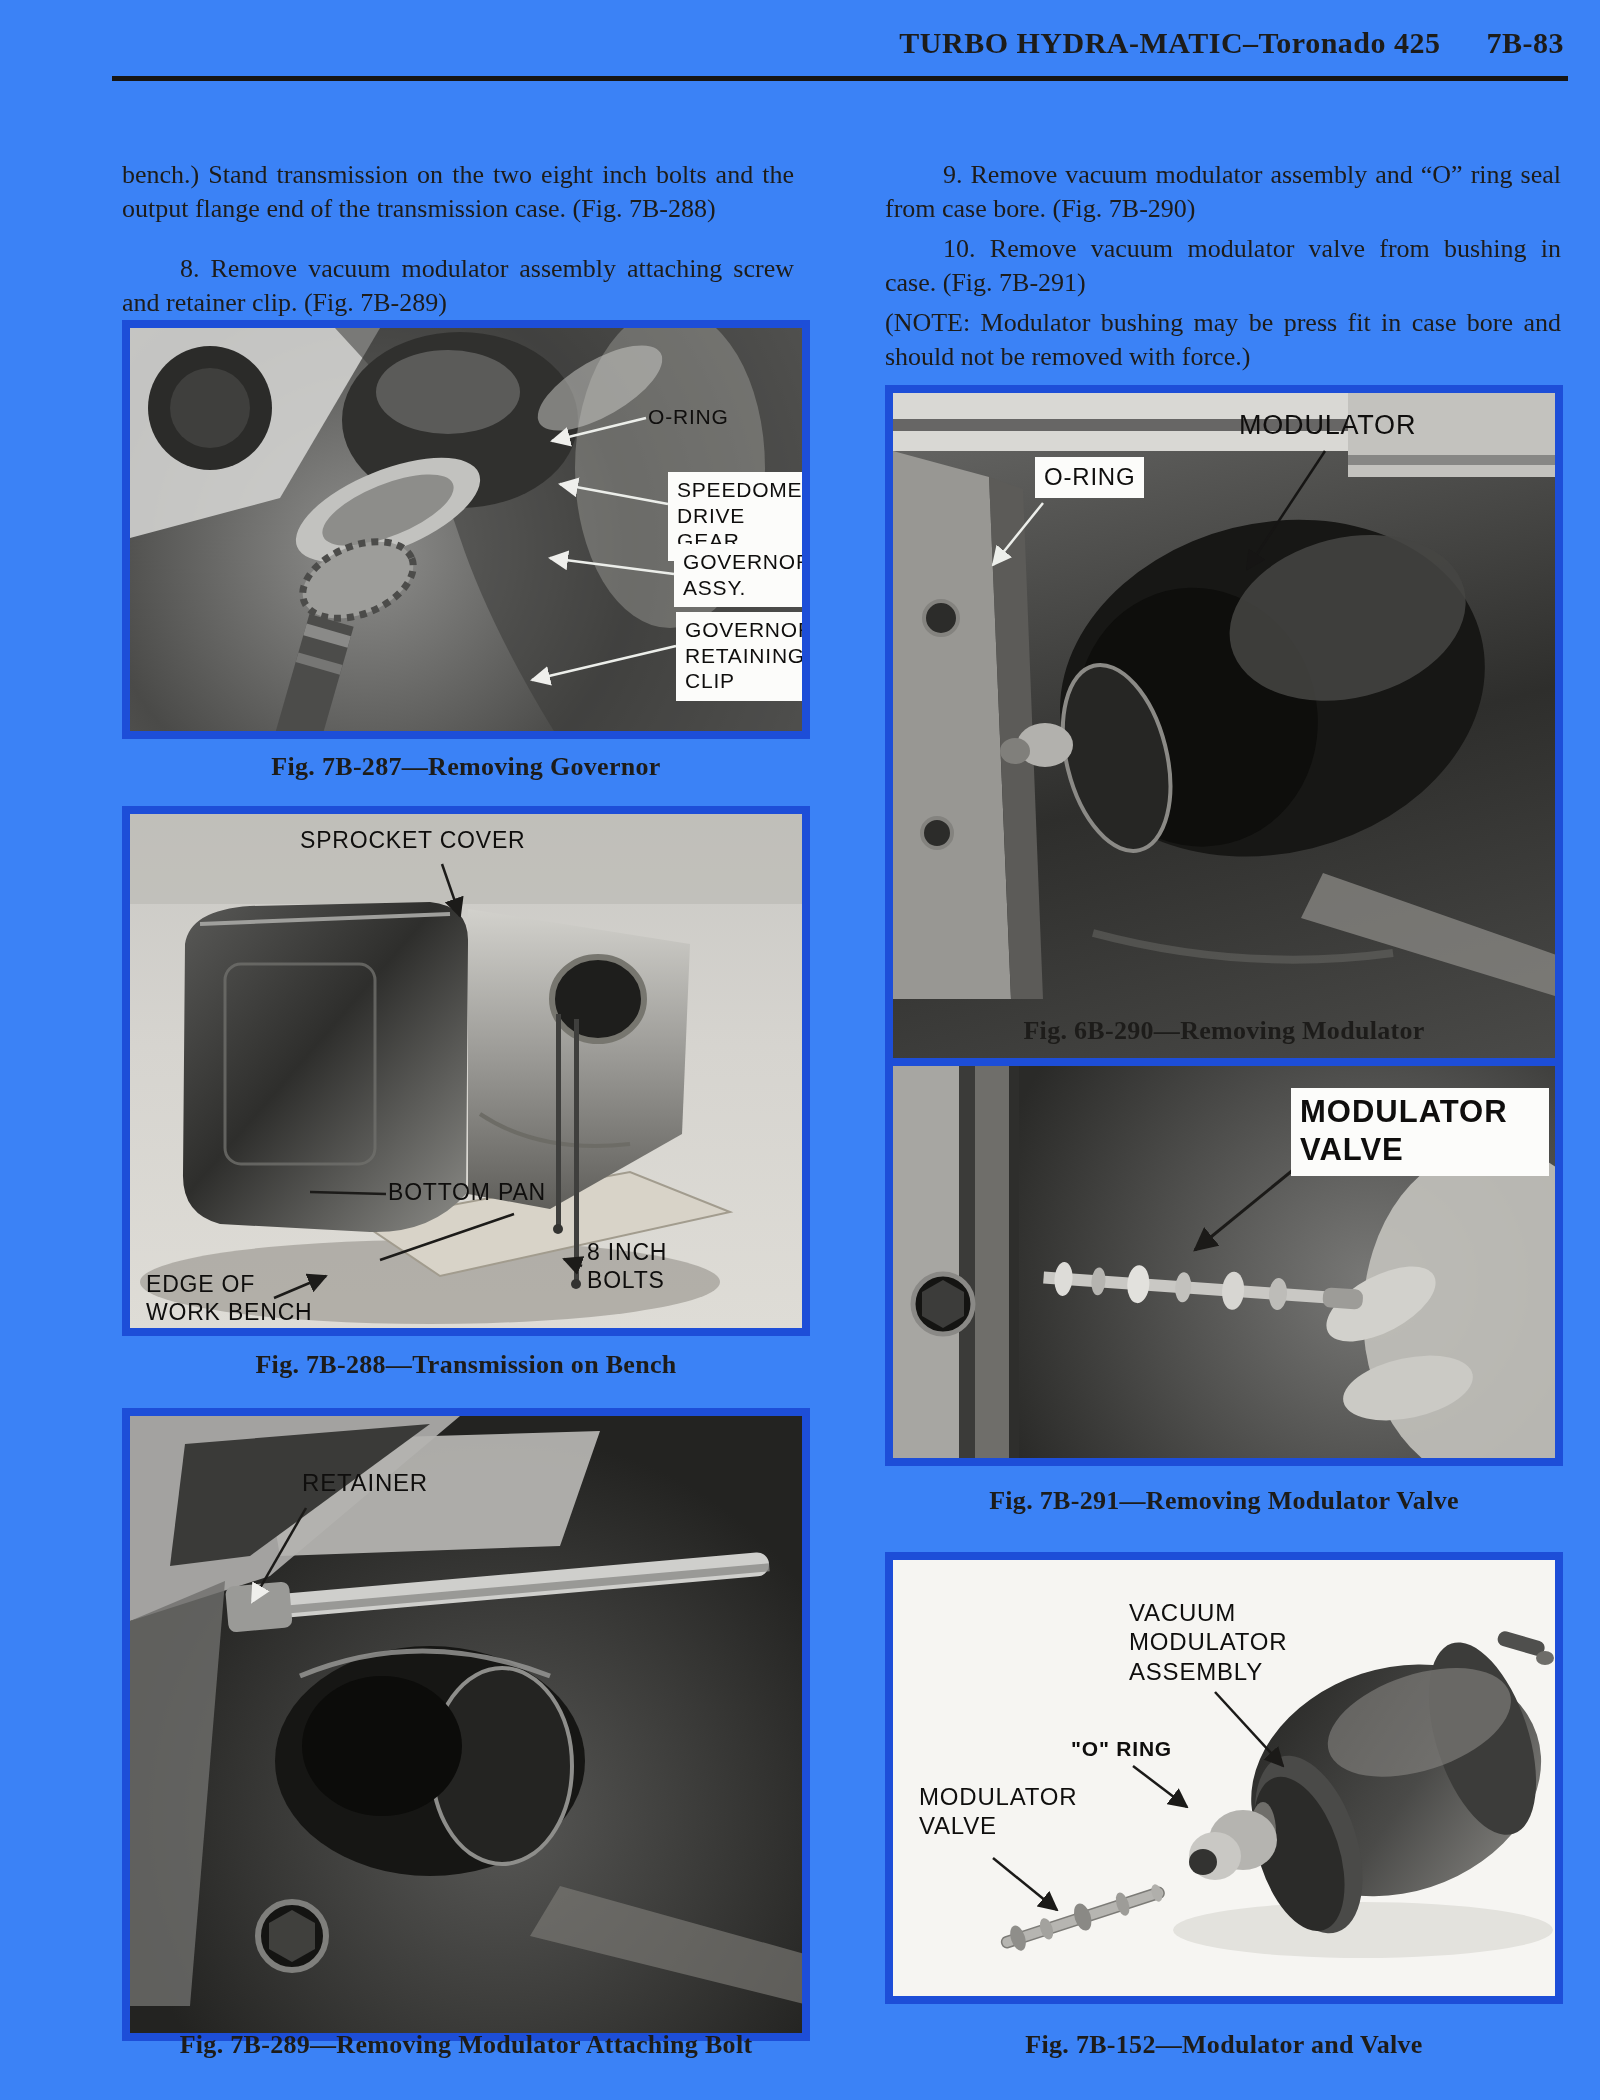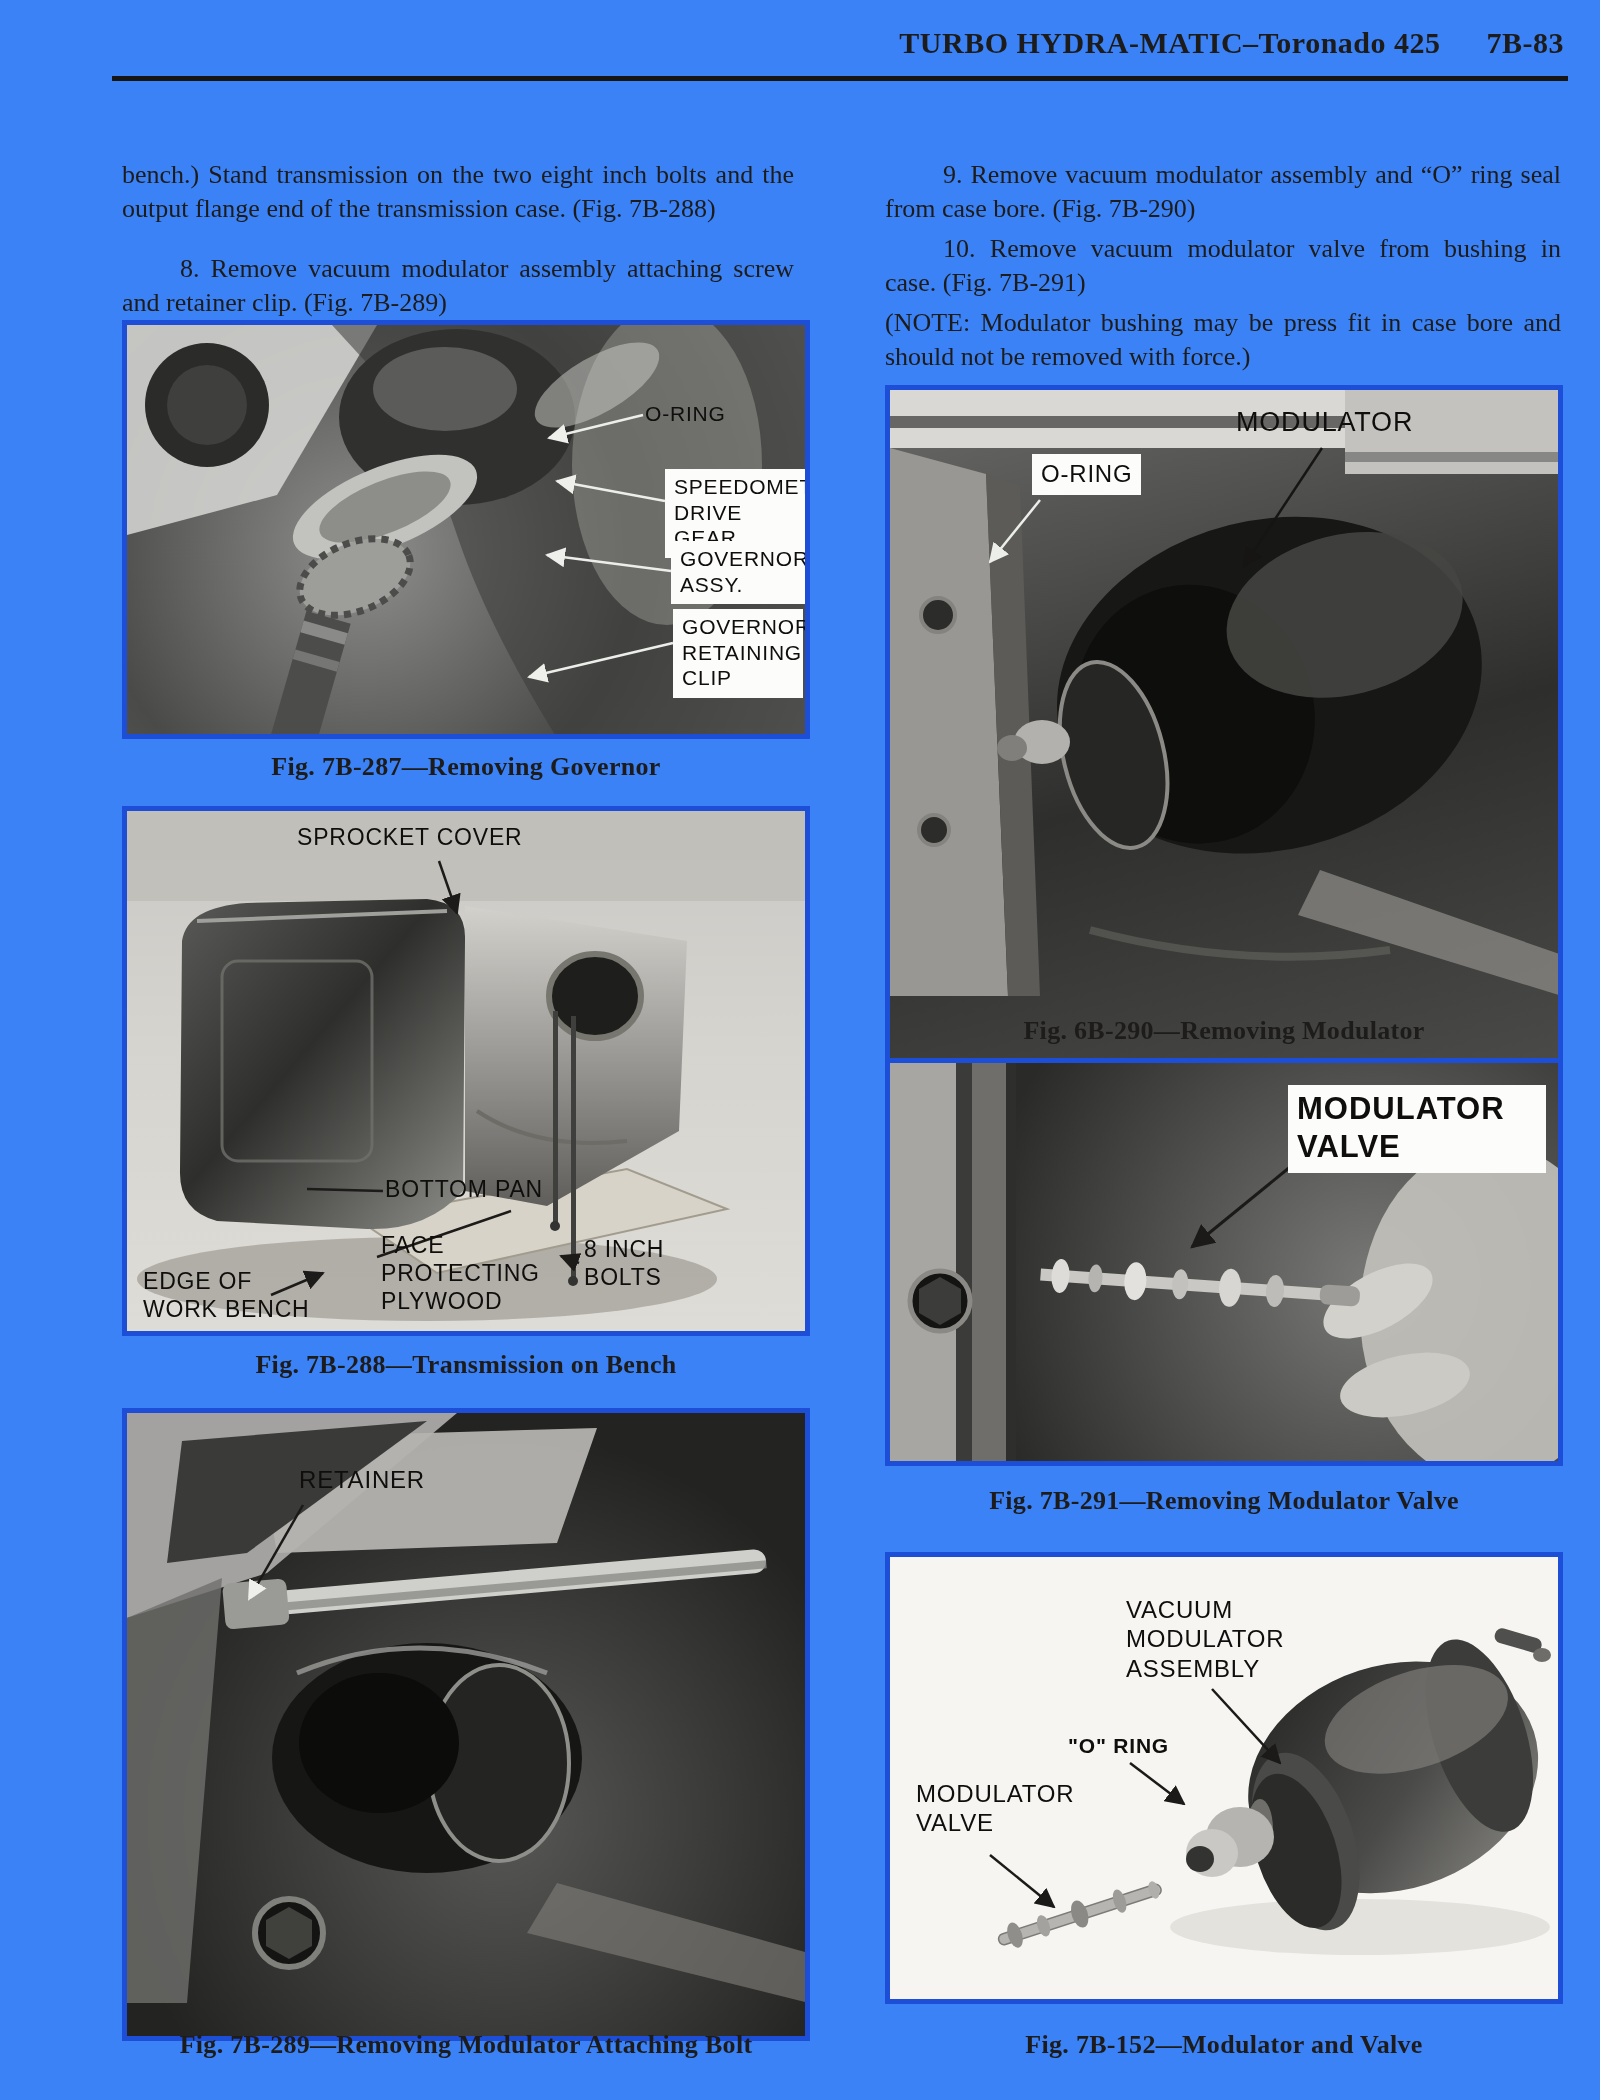--- a/index.html
+++ b/index.html
@@ -4,21 +4,21 @@
 <style>
   html,body{margin:0;padding:0;background:#e8e6e1;}
   .page{position:relative;width:1600px;height:2100px;background:#3b82f6;
         font-family:"Liberation Serif",serif;color:#1d1c1a;overflow:hidden;}
   .header{position:absolute;top:26px;right:36px;font-weight:bold;font-size:30px;letter-spacing:.5px;white-space:nowrap;}
   .header .pagenum{margin-left:46px;}
   .rule{position:absolute;top:76px;left:112px;width:1456px;height:5px;background:#161514;}
   .body-text{position:absolute;font-size:26px;line-height:34px;text-align:justify;}
   .indent{text-indent:58px;}
   .caption{position:absolute;font-weight:bold;font-size:26px;text-align:center;letter-spacing:.3px;}
-  figure.fig{position:absolute;margin:0;border:5px solid #1d4ed8;box-sizing:border-box;}
+  figure.fig{position:absolute;margin:0;border:8px solid #1d4ed8;box-sizing:border-box;}
   .photo{position:absolute;left:0;top:0;right:0;bottom:0;overflow:hidden;}
   .photo svg{position:absolute;left:0;top:0;}
   .callout{position:absolute;font-family:"Liberation Sans",sans-serif;color:#0f0e0d;
            line-height:1.22;letter-spacing:.8px;}
   .callout.boxed{background:#fcfcfa;padding:5px 9px 7px;}
   .c21{font-size:21px;} .c23{font-size:23px;} .c24{font-size:24px;}
   .c27{font-size:27px;} .c31{font-size:31px;font-weight:bold;letter-spacing:1px;}
   .bold{font-weight:bold;}
   
   .ph287{background:radial-gradient(circle at 35% 55%, #8f8f8d, #4a4a48 55%, #6a6a68);}
@@ -123,21 +123,20 @@
         <g stroke="#1c1b19" stroke-width="2.5">
           <line x1="312" y1="50" x2="330" y2="102" marker-end="url(#ab288)"></line>
           <line x1="256" y1="380" x2="180" y2="378"></line>
           <line x1="250" y1="446" x2="384" y2="400"></line>
           <line x1="452" y1="452" x2="434" y2="445" marker-end="url(#ab288)"></line>
           <line x1="144" y1="484" x2="196" y2="462" marker-end="url(#ab288)"></line>
         </g>
       </svg>
       <div class="callout c23" style="left:170px;top:12px;">SPROCKET COVER</div>
       <div class="callout c23" style="left:258px;top:364px;">BOTTOM PAN</div>
-      <div class="callout c23" style="left:254px;top:420px;width:220px;">FACE PROTECTING PLYWOOD</div>
       <div class="callout c23" style="left:457px;top:424px;width:95px;">8 INCH BOLTS</div>
       <div class="callout c23" style="left:16px;top:456px;width:175px;">EDGE OF WORK BENCH</div>
     </div>
   </figure>
   <div class="caption" style="left:122px;top:1350px;width:688px;">Fig. 7B-288—Transmission on Bench</div>
 
   <figure class="fig" style="left:122px;top:1408px;width:688px;height:633px;">
     <div class="photo ph289">
       <svg width="682" height="590" viewBox="0 0 682 590" preserveAspectRatio="none">
         <defs>

